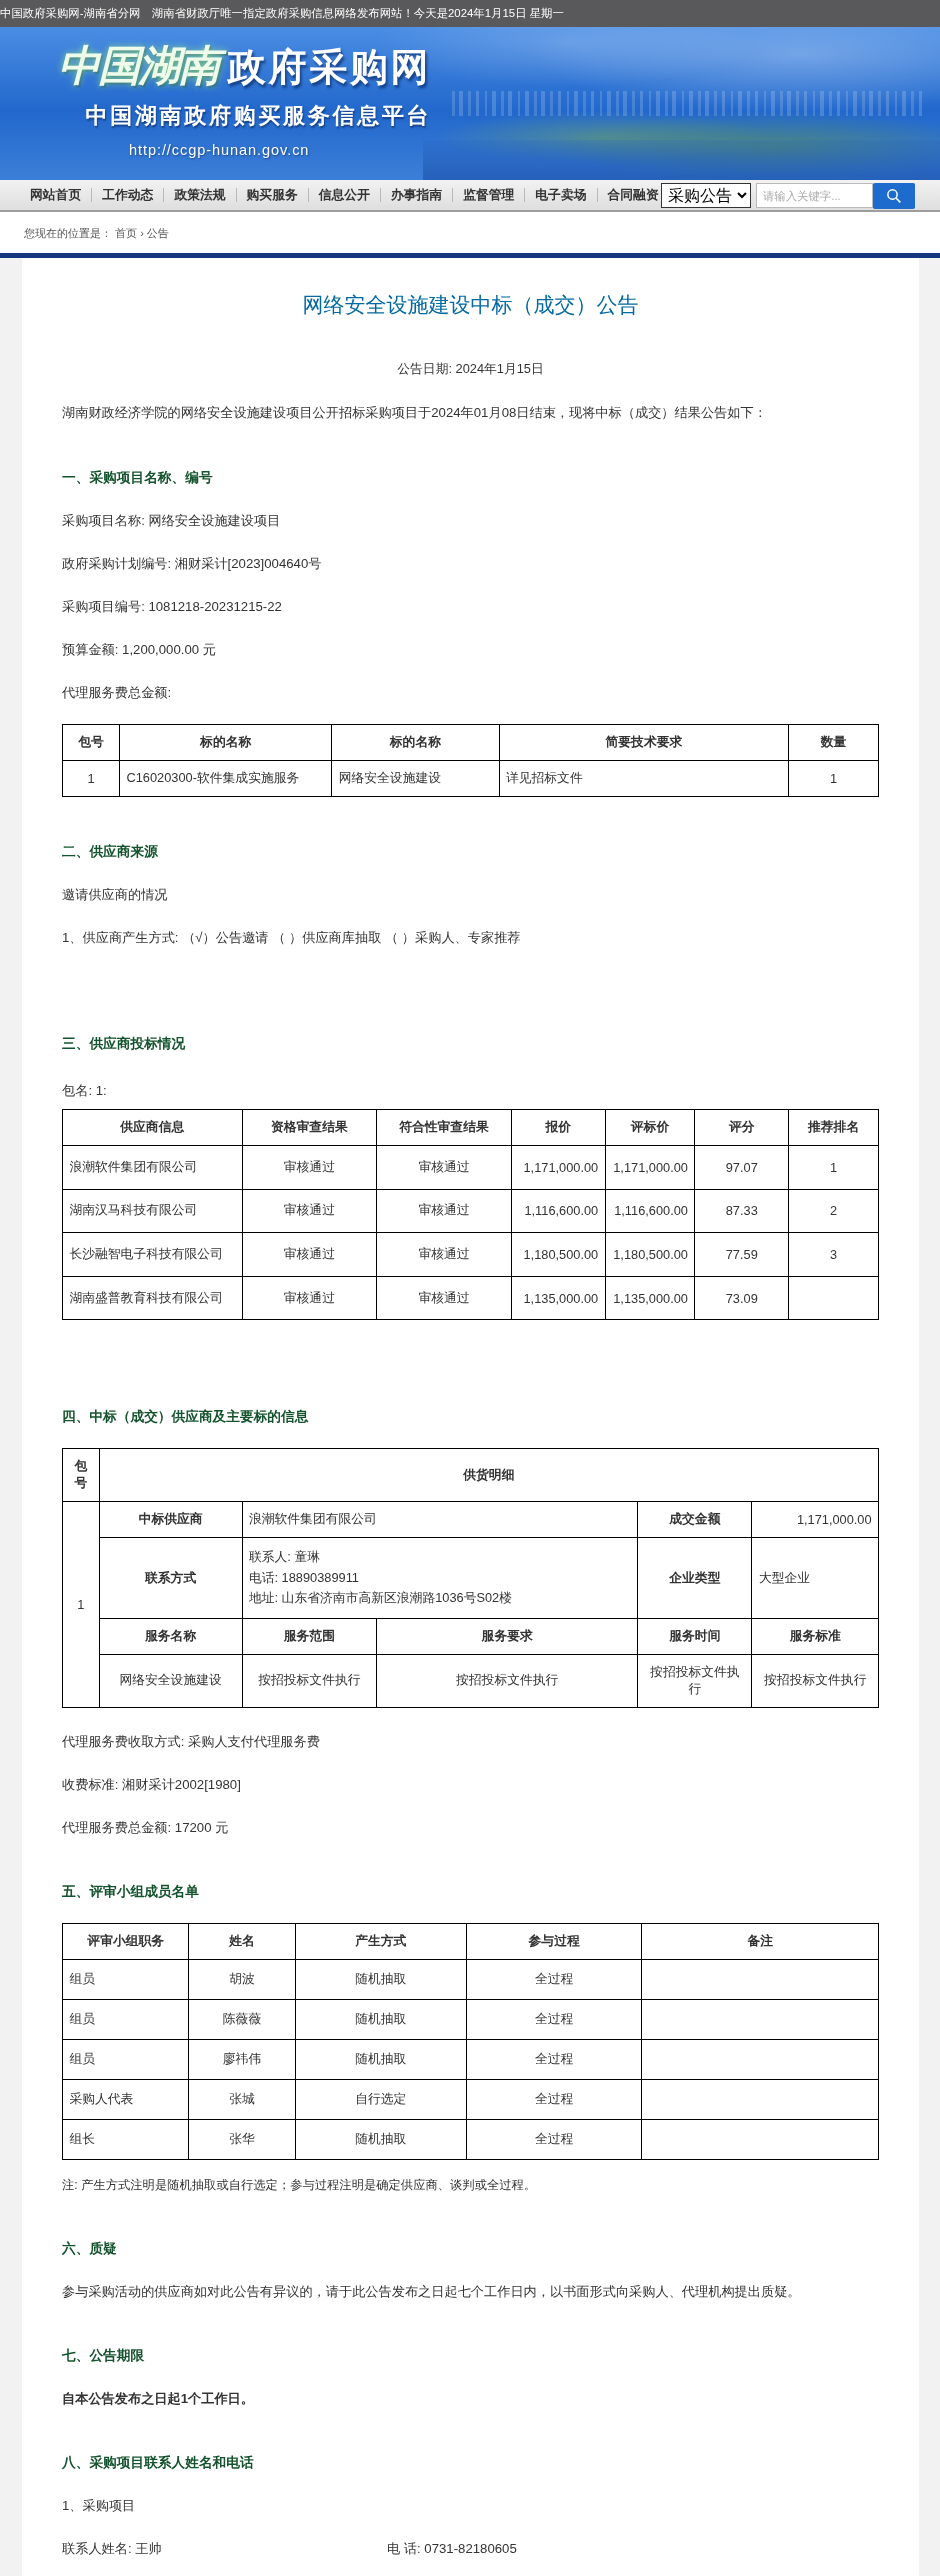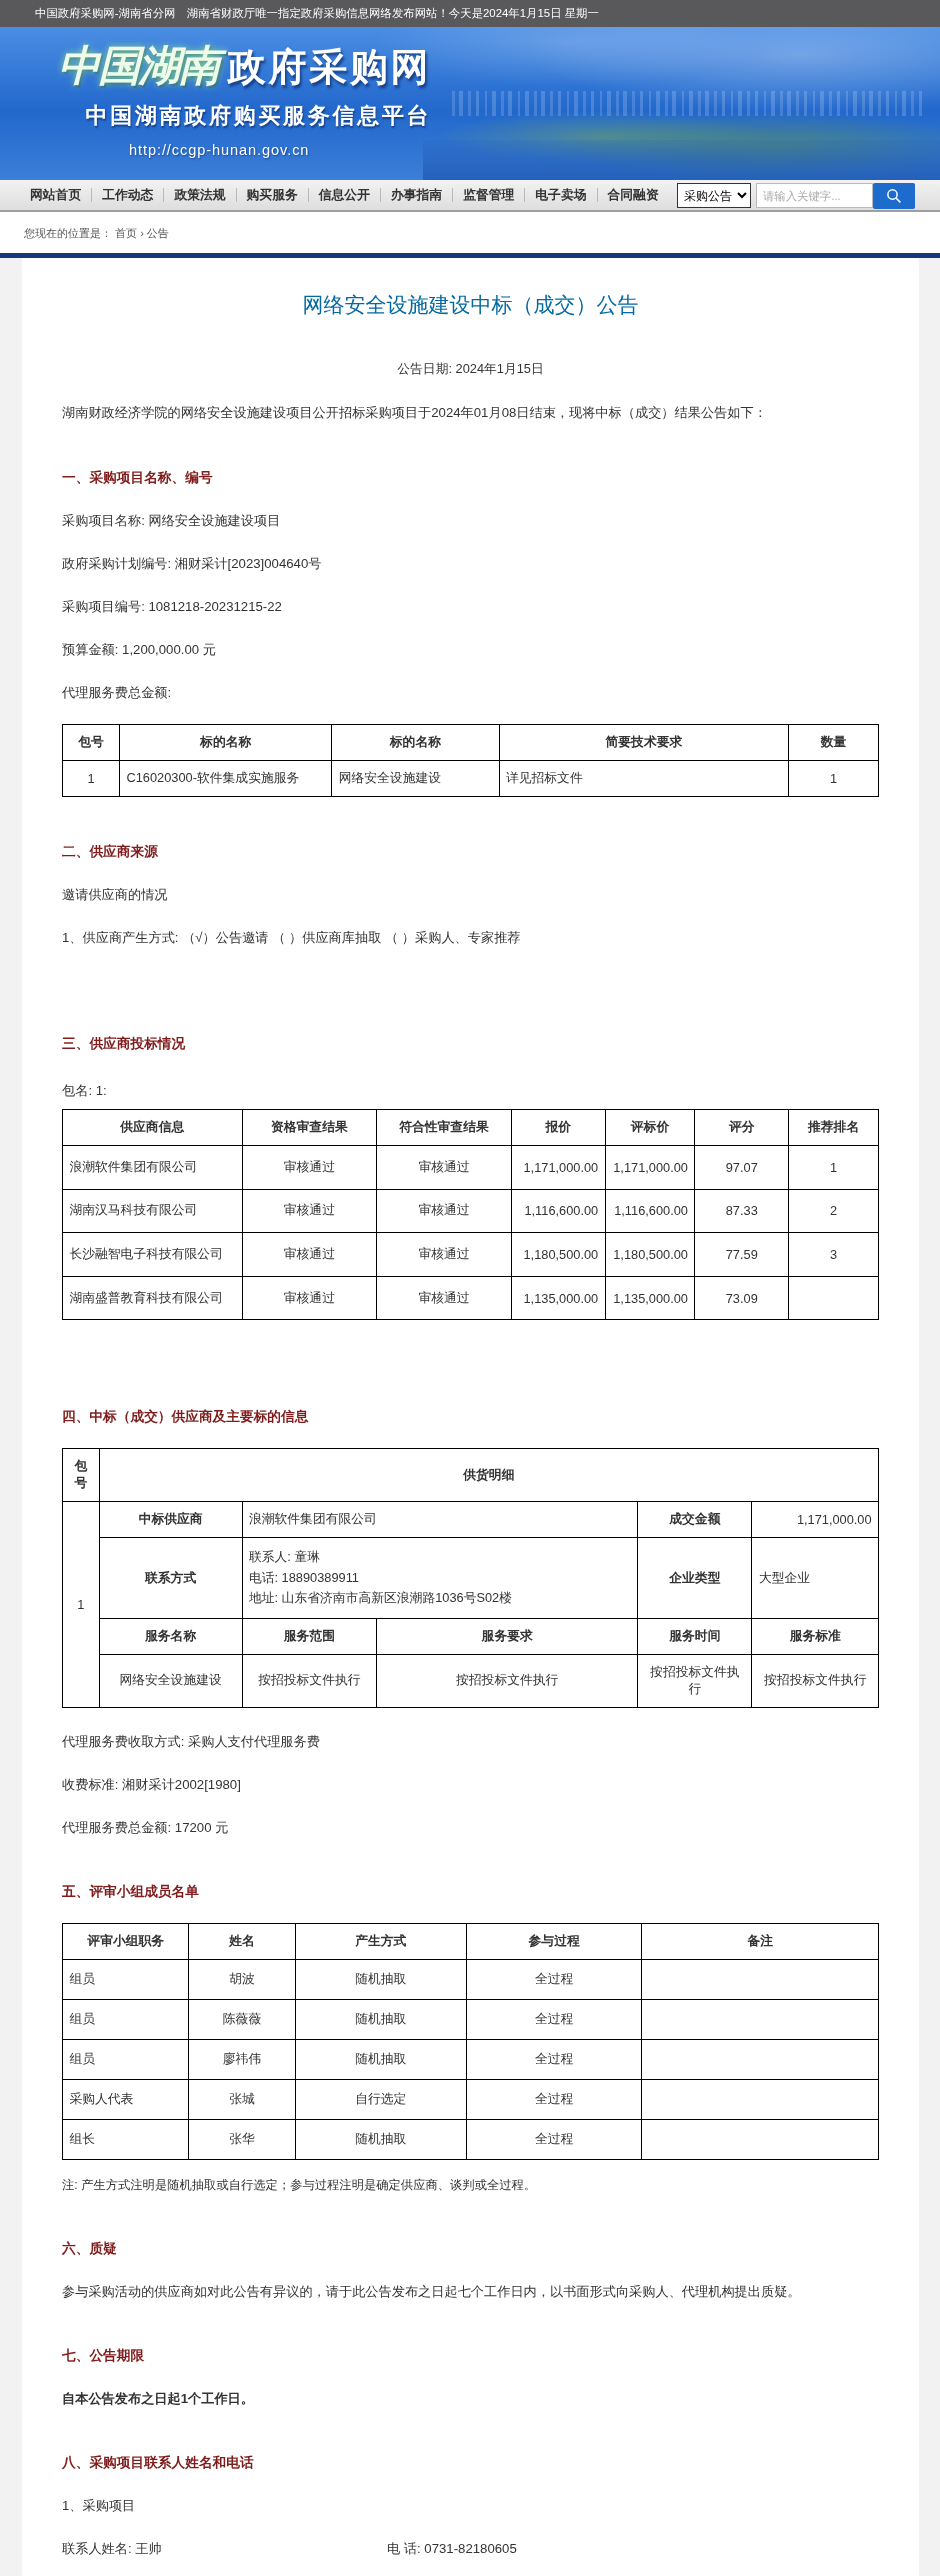--- a/index.html
+++ b/index.html
@@ -6,21 +6,21 @@
   body {
     background: #e9e9e9;
     font-family: "Liberation Sans", "DejaVu Sans", sans-serif;
     color: #333;
   }
   .page { width: 941px; margin: 0 auto; background: #f2f2f2; }
 
   
   .topbar {
     height: 27px; line-height: 27px; background: #59595b;
-    color: #fff; font-size: 11.4px; padding-left: 35px;
+    color: #fff; font-size: 11.4px; 
     white-space: nowrap; overflow: hidden;
   }
 
   
   .banner {
     position: relative; height: 153px; overflow: hidden;
     background:
       radial-gradient(ellipse 310px 50px at 82% 78%, rgba(96,148,66,0.55), transparent 70%),
       radial-gradient(ellipse 237px 37px at 64% 72%, rgba(120,170,85,0.45), transparent 70%),
       radial-gradient(ellipse 384px 82px at 85% 18%, rgba(255,255,255,0.28), transparent 70%),
@@ -62,21 +62,21 @@
     position: relative; height: 32px; background: linear-gradient(#f2f2f2, #dedede);
     border-bottom: 2.7px solid #9d9d9d; display: flex; align-items: center; padding-left: 20px;
   }
   .nav-item {
     font-size: 12.8px; font-weight: bold; color: #333; padding: 0 10px;
     border-right: 0.9px solid #b9b9b9; cursor: pointer; line-height: 13.7px;
   }
   .nav-item:last-child { border-right: none; }
   .searchbox { position: absolute; right: 25.6px; top: 2.7px; display: flex; align-items: center; }
   .search-select {
-    height: 25px; font-size: 12px; border: 0.9px solid #333; background: #fff;
+    height: 25px; font-size: 16px; border: 0.9px solid #333; background: #fff;
     margin-right: 5.5px; padding: 0 1.8px; font-family: Liberation Sans, sans-serif;
   }
   .search-input {
     height: 25px; width: 117px; border: 0.9px solid #bbb; font-size: 11.4px;
     padding: 0 5.5px; color: #333; font-family: inherit;
   }
   .search-input::placeholder { color: #aaa; }
   .search-btn {
     height: 26.5px; width: 42px; background: #1d6bcc; border: none; cursor: pointer;
     display: flex; align-items: center; justify-content: center; border-radius: 1.8px;
@@ -85,21 +85,21 @@
   
   .breadcrumb-row { background: #fff; padding: 13.7px 0 12px 24px; font-size: 11px; color: #555; }
   .breadcrumb-row a { color: #555; text-decoration: none; cursor: pointer; }
   .divider { height: 5.5px; background: #14387f; }
 
   
   .card { background: #fff; margin: 0 22px; padding: 33px 40px 25.6px; }
   .doc-title { text-align: center; font-size: 21px; font-weight: normal; color: #0369a1; }
   .doc-date { text-align: center; font-size: 12.8px; margin-top: 42px; }
   .intro { font-size: 13.2px; margin-top: 25px; line-height: 1.5; }
-  .sec-h { font-size: 13.7px; font-weight: bold; margin-top: 46px; color: #7f1d1d; }
+  .sec-h { font-size: 13.7px; font-weight: bold; margin-top: 46px; color: #14532d; }
   .line { font-size: 13.2px; margin-top: 25px; }
   .line-bold { font-weight: bold; }
 
   table { border-collapse: collapse; width: 100%; margin-top: 22px; table-layout: fixed; border: 1.8px solid #000; }
   th, td { border: 0.9px solid #000; font-size: 12.8px; padding: 9px 6.4px; word-break: break-all; }
   th { font-weight: bold; text-align: center; }
   td { text-align: center; }
 
   .tbl-items td:nth-child(2), .tbl-items td:nth-child(3), .tbl-items td:nth-child(4) { text-align: left; }
   .tbl-sup td:nth-child(1) { text-align: left; }

